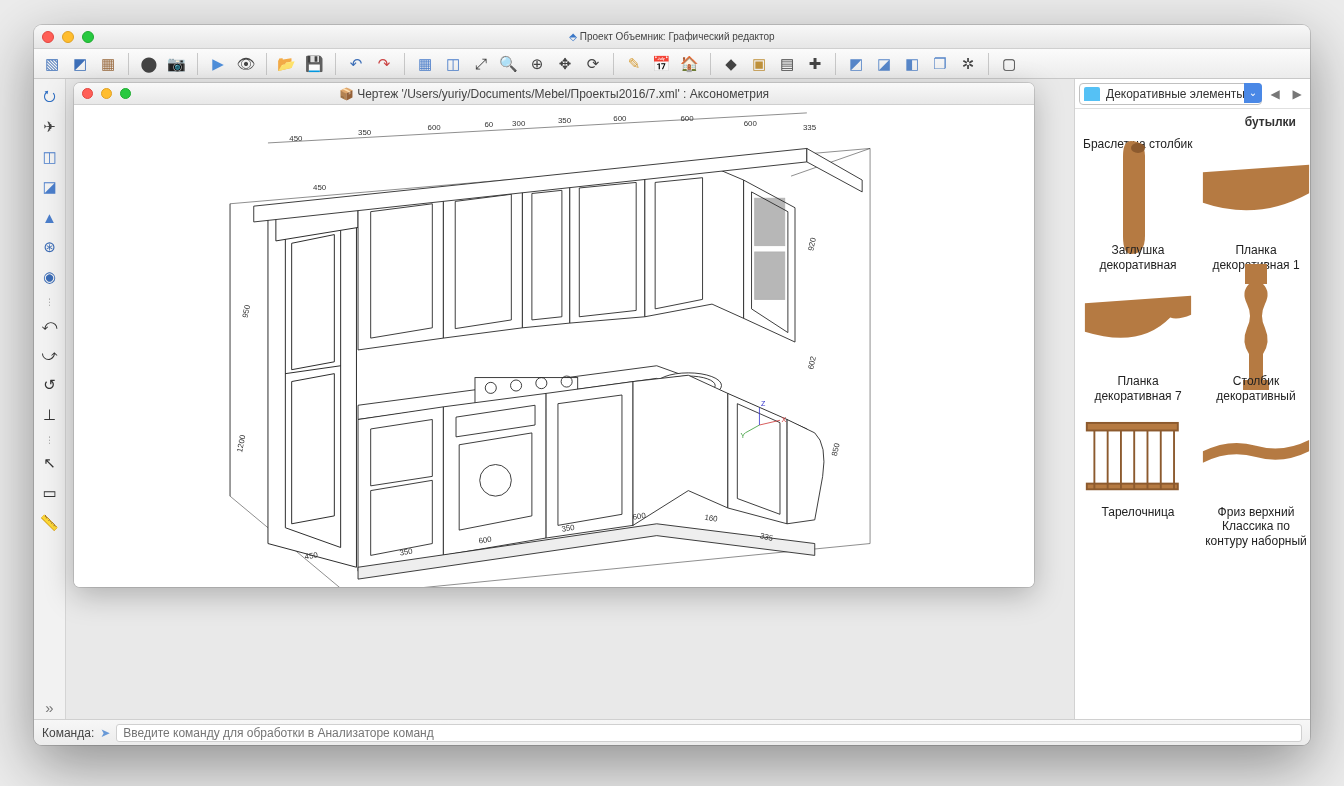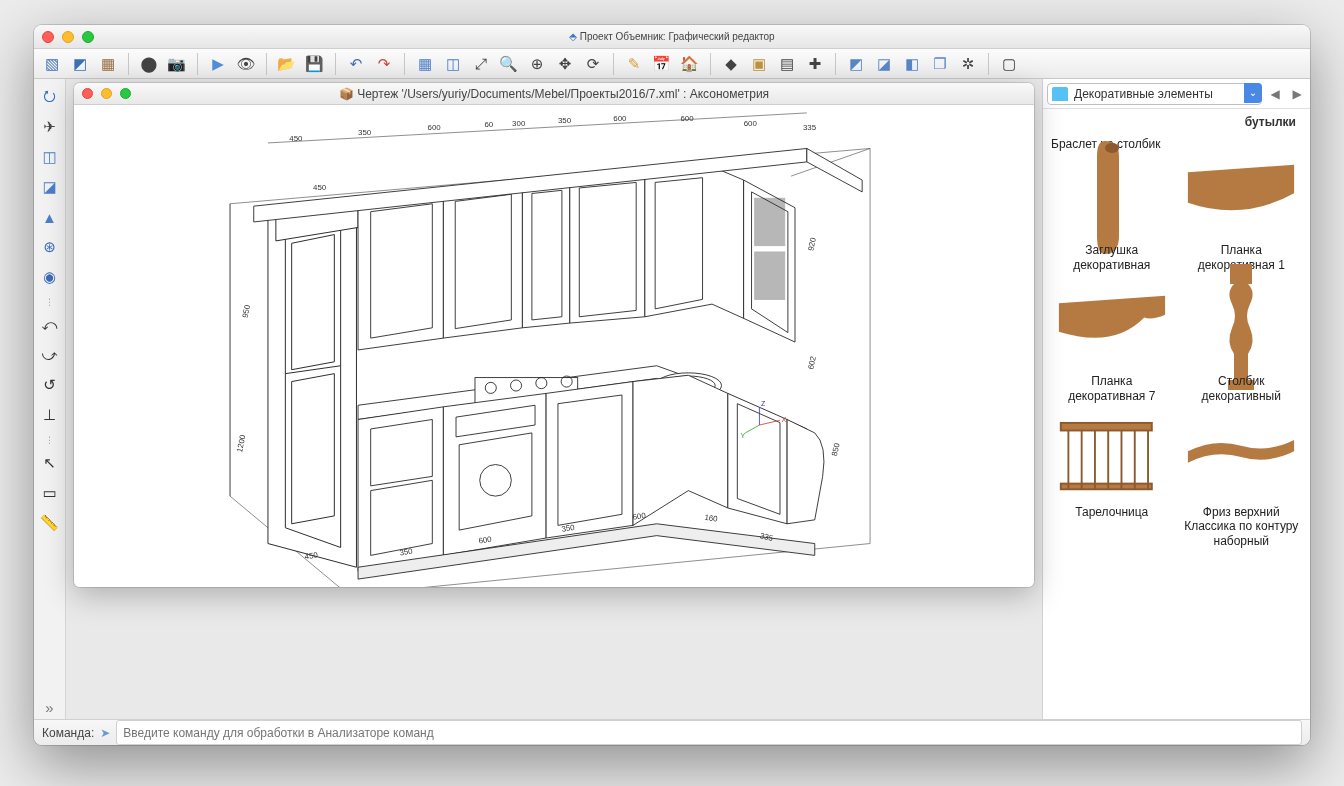--- a/index.html
+++ b/index.html
@@ -131,21 +131,21 @@
     pointer-events:none;
   }
   .drawing {
     flex:1;
     background:#fff;
     position:relative;
     overflow:hidden;
   }
   .drawing svg { width:100%; height:100%; }
   .right-panel {
-    width: 268px;
+    width: 236px;
     background:#fff;
     border-left:1px solid #d2d2d2;
     display:flex;
     flex-direction:column;
   }
   .catalog-header {
     height: 30px;
     display:flex;
     align-items:center;
     gap:4px;
@@ -222,21 +222,21 @@
     background:linear-gradient(#f7f7f7,#ececec);
     border-top:1px solid #d0d0d0;
     display:flex;
     align-items:center;
     padding:0 8px;
     gap:6px;
   }
   .statusbar .label { font-size:12px; color:#444; }
   .cmd-input {
     flex:1;
-    height:25px;
+    height:18px;
     background:#fff;
     border:1px solid #d0d0d0;
     border-radius:3px;
     font-size:12px;
     padding:0 6px;
     color:#0f172a;
   }
   .cmd-ico { font-size:12px; color:#6899d7;}
   .dim { font-family: Arial; font-size:10px; fill:#333; }
   .dim-line { stroke:#333; stroke-width:0.7; fill:none; }

